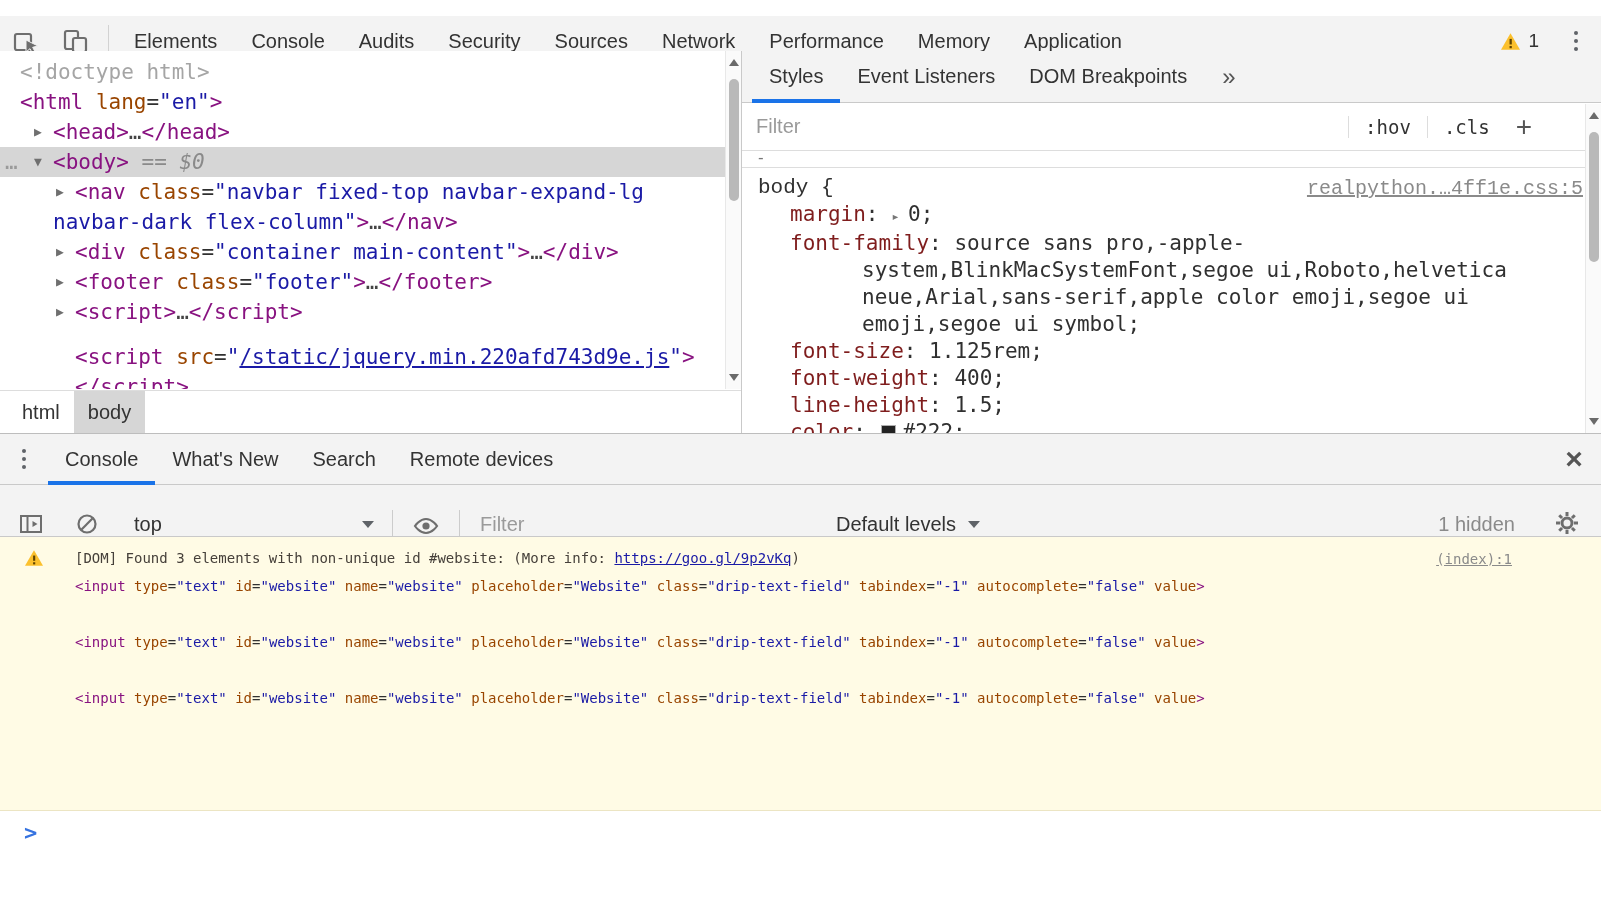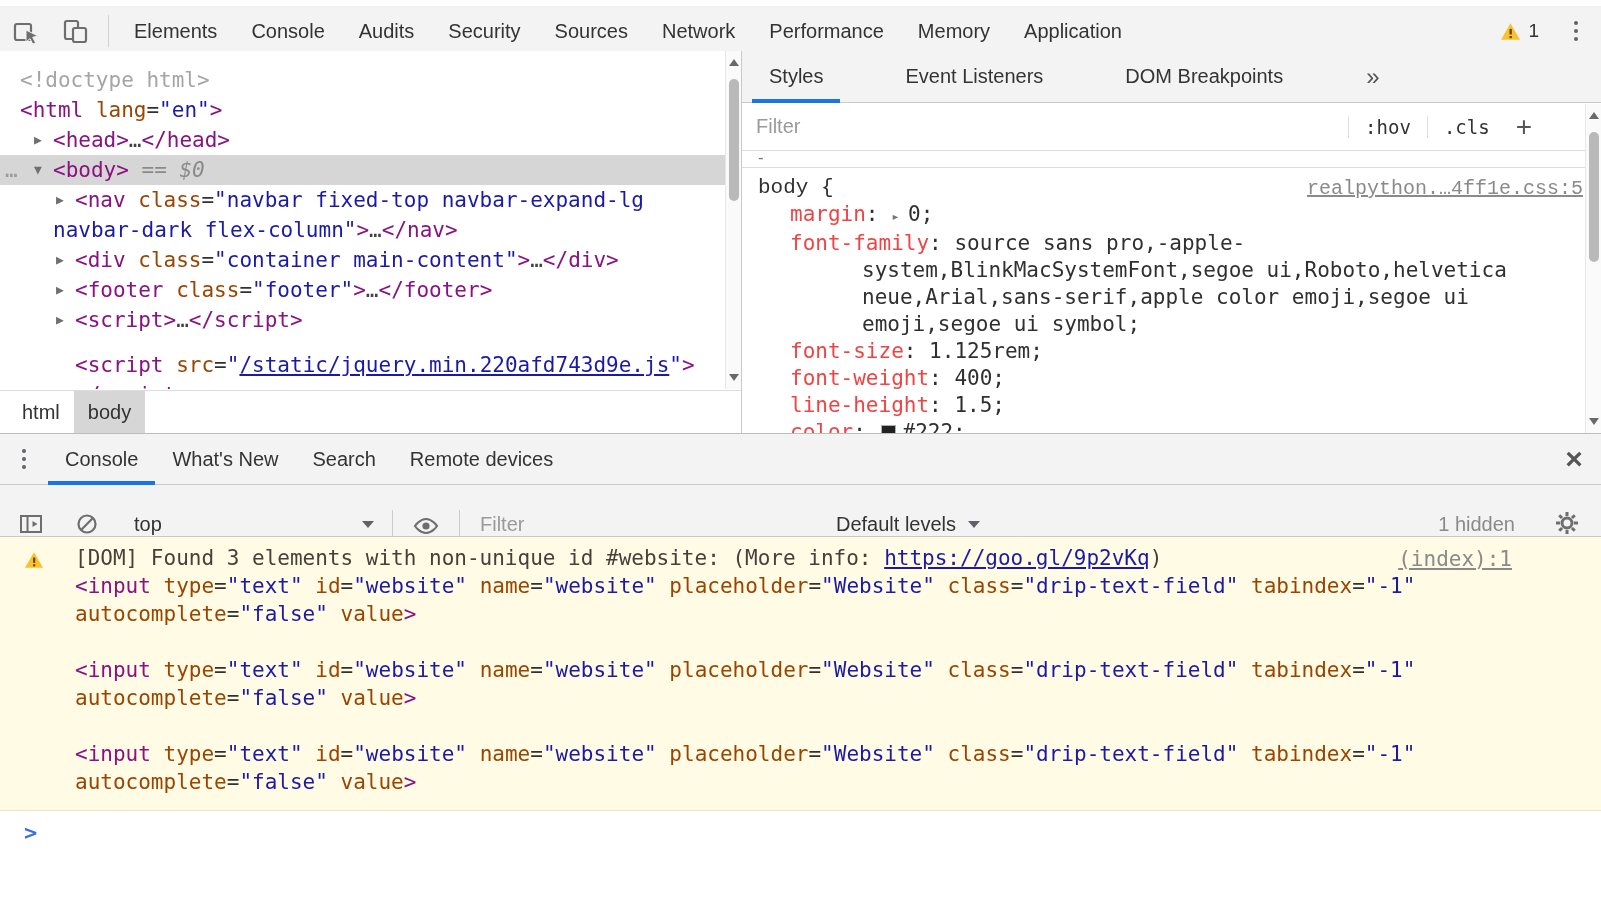--- a/index.html
+++ b/index.html
@@ -1,21 +1,21 @@
 <!DOCTYPE html>
 <html><head>
 <meta charset="utf-8">
 <style>
   * { box-sizing: border-box; margin: 0; padding: 0; }
   html,body { width:1601px; height:898px; overflow:hidden; background:#fff;
               font-family:"Liberation Sans", sans-serif; }
   #app { position:relative; width:1601px; height:898px; }
 
   
-  #top-toolbar { position:absolute; top:6px; left:0; right:0; height:51px;
+  #top-toolbar { position:absolute; top:16px; left:0; right:0; height:51px;
     background:#f3f3f3; border-bottom:1px solid #c9c9c9; display:flex; align-items:stretch; }
   .tool-btn { width:50px; display:flex; align-items:center; justify-content:center; }
   .vsep { width:1px; background:#d2d2d2; margin:9px 8px; }
   .tab { padding:0 17px; display:flex; align-items:center; font-size:20px; color:#333; position:relative; white-space:nowrap; }
   .tab.selected::after { content:""; position:absolute; left:0; right:0; bottom:-1px; height:4px; background:#1a73e8; }
   .flex-spacer { flex:1; }
   .warn-badge { display:flex; align-items:center; gap:7px; margin-right:12px; font-size:19px; color:#333; }
   .kebab { display:flex; flex-direction:column; align-items:center; justify-content:center; }
   .kebab i { width:4px; height:4px; border-radius:50%; background:#5f6368; display:block; margin:2px 0; }
 
@@ -26,21 +26,21 @@
     padding:6px 16px 0 0; font-family:"DejaVu Sans Mono","DejaVu Sans",monospace; font-size:21px; line-height:30px; }
   .code-line { position:relative; white-space:pre-wrap; color:#303030; }
   .code-line.selected { background:#d6d6d6; }
   .tree-arrow { position:absolute; top:0; font-size:13px; color:#6f6f6f; text-indent:0; }
   .gutter { position:absolute; left:5px; color:#9a9a9a; text-indent:0; }
   .tk-t { color:#881280; } .tk-a { color:#994500; } .tk-v { color:#1a1aa6; }
   .tk-p { color:#303030; } .tk-d { color:#a5a5a5; } .tk-e { color:#444; }
   .tk-g { color:#8a8a8a; } .tk-i { color:#8a8a8a; font-style:italic; }
   .tk-l { color:#1a1aa6; text-decoration:underline; }
   .tk-w { color:#46403a; } .tk-url { color:#1a1aa6; text-decoration:underline; }
-  .tk-prop { color:#ef4444; }
+  .tk-prop { color:#7f1d1d; }
 
   #breadcrumbs { position:absolute; bottom:0; left:0; right:0; height:43px; border-top:1px solid #ddd;
     background:#fff; display:flex; align-items:stretch; font-size:20px; color:#333; }
   .crumb { display:flex; align-items:center; padding:0 14px; }
   .crumb.selected { background:#d6d6d6; }
   .crumb:first-child { margin-left:8px;justify-content:center; }
 
   
   .scrollbar { position:absolute; width:16px; background:#fafafa; border-left:1px solid #e8e8e8; }
   #elements-scrollbar { right:0; top:0; height:338px; }
@@ -49,21 +49,21 @@
   #elements-scrollbar .sb-thumb { top:28px; height:122px; }
   #styles-scrollbar .sb-thumb { top:28px; height:130px; }
   .sb-up,.sb-down { position:absolute; left:3px; width:0; height:0;
     border-left:5px solid transparent; border-right:5px solid transparent; }
   .sb-up { top:8px; border-bottom:7px solid #6a6a6a; }
   .sb-down { bottom:8px; border-top:7px solid #6a6a6a; }
 
   
   #styles-panel { flex:1; position:relative; background:#fff; overflow:hidden; }
   .styles-tabs { height:52px; background:#f3f3f3; border-bottom:1px solid #c9c9c9;
-    display:flex; align-items:stretch; padding-left:10px;gap:48px; }
+    display:flex; align-items:stretch; padding-left:10px; }
   .more-tabs { display:flex; align-items:center; font-size:24px; color:#555; margin-left:18px; }
   .filter-row { height:48px; border-bottom:1px solid #ddd; display:flex; align-items:center; padding:0 14px; }
   .filter-input { flex:1; border:none; outline:none; font-size:20px; color:#333; background:transparent; min-width:60px; }
   .filter-input::placeholder { color:#9a9a9a; }
   .mini-sep { width:1px; height:22px; background:#ddd; margin:0 4px; }
   .tog { font-family:"DejaVu Sans Mono","DejaVu Sans",monospace; font-size:19px; color:#333; margin:0 12px; }
   .add-btn { font-size:28px; color:#555; margin:0 55px 0 14px; line-height:1; }
   .sliver { height:17px; border-bottom:1px solid #ddd; padding-left:14px;
     font-family:"DejaVu Sans Mono",monospace; font-size:16px; line-height:13px; color:#777; overflow:hidden; }
   #styles-rule { padding:6px 18px 0 16px; font-family:"DejaVu Sans Mono","DejaVu Sans",monospace;
@@ -87,21 +87,21 @@
   .ctx-select { width:252px; margin-left:20px; display:flex; align-items:center;
     justify-content:space-between; padding:0 6px; }
   .caret { width:0; height:0; border-left:6px solid transparent; border-right:6px solid transparent;
     border-top:7px solid #5f6368; }
   .vsep2 { width:1px; height:26px; background:#ccc; margin:0 12px; }
   .console-filter { width:330px; border:none; outline:none; background:transparent; font-size:20px; color:#333; margin-left:8px; }
   .console-filter::placeholder { color:#9a9a9a; }
   .levels { display:flex; align-items:center; gap:12px; margin-left:26px; }
   .hidden-label { color:#8a8a8a; margin-right:28px; }
   #console-messages { height:274px; background:#fffbe5; border-bottom:1px solid #ece5c3; overflow:hidden;
-    font-family:"DejaVu Sans Mono","DejaVu Sans",monospace; font-size:21px; line-height:28px; }
+    font-family:"DejaVu Sans Mono","DejaVu Sans",monospace; font-size:14px; line-height:28px; }
   .console-entry { position:relative; padding:7px 42px 0 75px; }
   .warn-icon { position:absolute; left:24px; top:11px; }
   .msg-line { white-space:pre-wrap; }
   .src-link { position:absolute; right:89px; top:8px; color:#8a8a8a; text-decoration:underline; }
   .preview { white-space:pre-wrap; }
   .preview + .preview { margin-top:28px; }
   .console-prompt { height:88px; background:#fff; padding:9px 0 0 24px;
     font-family:"DejaVu Sans Mono","DejaVu Sans",monospace; font-size:22px; }
   .prompt-chevron { color:#3673e0; font-weight:bold; }
 </style>
@@ -164,21 +164,21 @@
         <i></i>
         <i></i>
         <i></i>
       </div>
   </header>
 
   <div id="main">
 
     <section id="elements-panel">
       <div id="dom-tree">
-          <div class="code-line" style="padding-left: 20px; text-indent: 0px; margin-top: 8px;"><span class="tk-d">&lt;!doctype html&gt;</span></div>
+          <div class="code-line" style="padding-left: 20px; text-indent: 0px;"><span class="tk-d">&lt;!doctype html&gt;</span></div>
           <div class="code-line" style="padding-left: 20px; text-indent: 0px;"><span class="tk-t">&lt;html</span><span class="tk-p"> </span><span class="tk-a">lang</span><span class="tk-p">=</span><span class="tk-v">"en"</span><span class="tk-t">&gt;</span></div>
           <div class="code-line" style="padding-left: 53px; text-indent: 0px;"><span class="tree-arrow" style="left: 34px;">▶</span><span class="tk-t">&lt;head&gt;</span><span class="tk-e">…</span><span class="tk-t">&lt;/head&gt;</span></div>
           <div class="code-line selected" style="padding-left: 53px; text-indent: 0px;"><span class="gutter">…</span><span class="tree-arrow" style="left: 34px;">▼</span><span class="tk-t">&lt;body&gt;</span><span class="tk-g"> == </span><span class="tk-i">$0</span></div>
           <div class="code-line" style="padding-left: 53px; text-indent: 22px;"><span class="tree-arrow" style="left: 56px;">▶</span><span class="tk-t">&lt;nav</span><span class="tk-p"> </span><span class="tk-a">class</span><span class="tk-p">=</span><span class="tk-v">"navbar fixed-top navbar-expand-lg navbar-dark flex-column"</span><span class="tk-t">&gt;</span><span class="tk-e">…</span><span class="tk-t">&lt;/nav&gt;</span></div>
           <div class="code-line" style="padding-left: 75px; text-indent: 0px;"><span class="tree-arrow" style="left: 56px;">▶</span><span class="tk-t">&lt;div</span><span class="tk-p"> </span><span class="tk-a">class</span><span class="tk-p">=</span><span class="tk-v">"container main-content"</span><span class="tk-t">&gt;</span><span class="tk-e">…</span><span class="tk-t">&lt;/div&gt;</span></div>
           <div class="code-line" style="padding-left: 75px; text-indent: 0px;"><span class="tree-arrow" style="left: 56px;">▶</span><span class="tk-t">&lt;footer</span><span class="tk-p"> </span><span class="tk-a">class</span><span class="tk-p">=</span><span class="tk-v">"footer"</span><span class="tk-t">&gt;</span><span class="tk-e">…</span><span class="tk-t">&lt;/footer&gt;</span></div>
           <div class="code-line" style="padding-left: 75px; text-indent: 0px;"><span class="tree-arrow" style="left: 56px;">▶</span><span class="tk-t">&lt;script&gt;</span><span class="tk-e">…</span><span class="tk-t">&lt;/script&gt;</span></div>
           <div class="code-line" style="padding-left: 75px; text-indent: 0px; margin-top: 15px;"><span class="tk-t">&lt;script</span><span class="tk-p"> </span><span class="tk-a">src</span><span class="tk-p">=</span><span class="tk-v">"</span><span class="tk-l">/static/jquery.min.220afd743d9e.js</span><span class="tk-v">"</span><span class="tk-t">&gt;</span></div>
           <div class="code-line" style="padding-left: 75px; text-indent: 0px;"><span class="tk-t">&lt;/script&gt;</span></div>
         </div>

